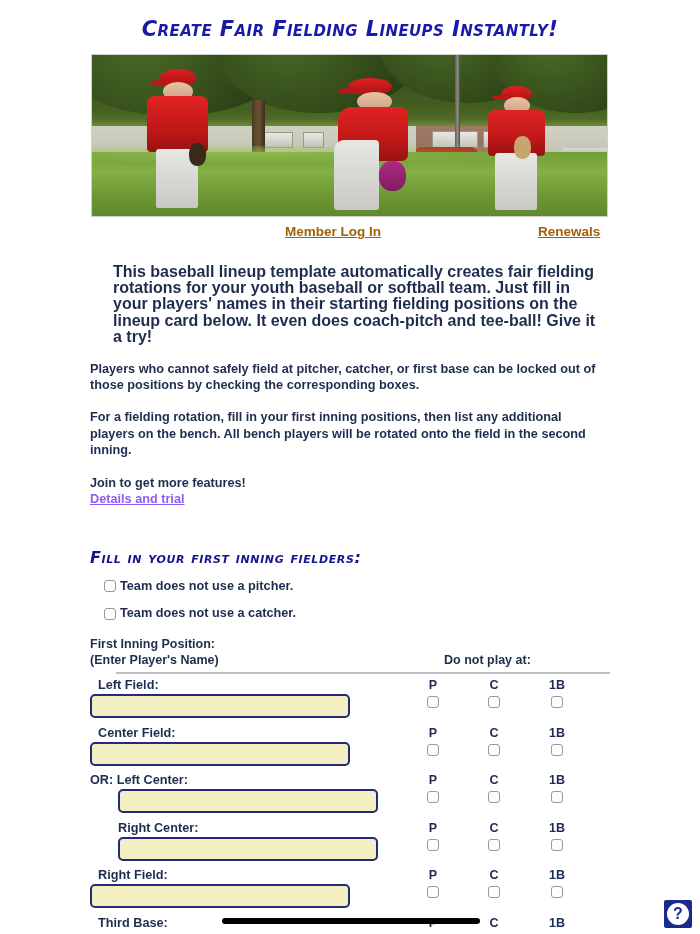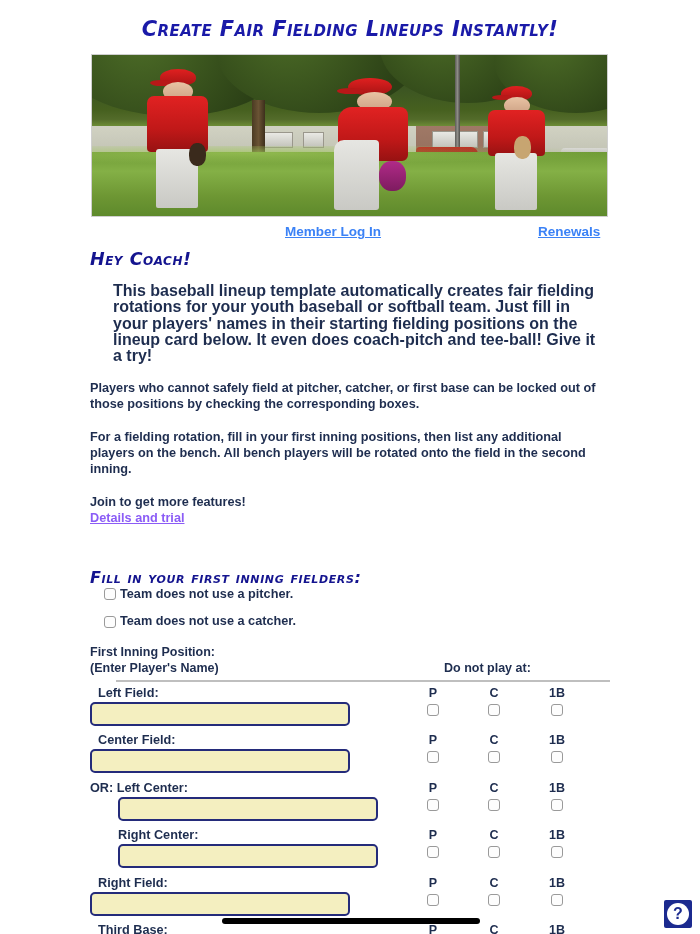--- a/index.html
+++ b/index.html
@@ -128,21 +128,21 @@
   }
 
   
   .links-row {
     position: absolute;
     left: 0; right: 0;
     top: 224px;
     height: 20px;
   }
   .link {
-    color: #3b82f6;
+    color: #a16207;
     font-weight: bold;
     font-size: 13.5px;
     text-decoration: underline;
     cursor: pointer;
     position: absolute;
     white-space: nowrap;
   }
   #member-login { left: 285px; }
   #renewals     { left: 538px; }
 
@@ -197,21 +197,21 @@
     font-variant: small-caps;
     font-size: 16px;
     letter-spacing: .6px;
     margin: 0;
     padding: 41px 0 0 90px;
   }
 
   .team-opt {
     display:flex; align-items:center;
     padding-left: 104px;
-    margin-top: 0;
+    margin-top: 12px;
     font-size: 12.7px;
     font-weight: bold;
   }
   .team-opt.second { margin-top: 13px; align-items: flex-end; }
 
   .cb {
     width: 12px; height: 12px;
     border: 1px solid #9a9a9a;
     border-radius: 3px;
     background: #fdfdfd;
@@ -391,21 +391,20 @@
   </div>
 </div>
 
 <div class="links-row">
   <a class="link" id="member-login">Member Log In</a>
   <a class="link" id="renewals">Renewals</a>
 </div>
 
 <div class="content">
 
-  <h2 class="script-head">Hey Coach!</h2>
 
   <p class="indent-para">This baseball lineup template automatically creates fair fielding rotations for your youth baseball or softball team. Just fill in your players' names in their starting fielding positions on the lineup card below. It even does coach-pitch and tee-ball! Give it a try!</p>
 
   <p class="para gap">Players who cannot safely field at pitcher, catcher, or first base can be locked out of those positions by checking the corresponding boxes.</p>
 
   <p class="para gap">For a fielding rotation, fill in your first inning positions, then list any additional players on the bench. All bench players will be rotated onto the field in the second inning.</p>
 
   <div class="para join-line">
     <span>Join to get more features!</span>
     <a class="trial-link">Details and trial</a>

